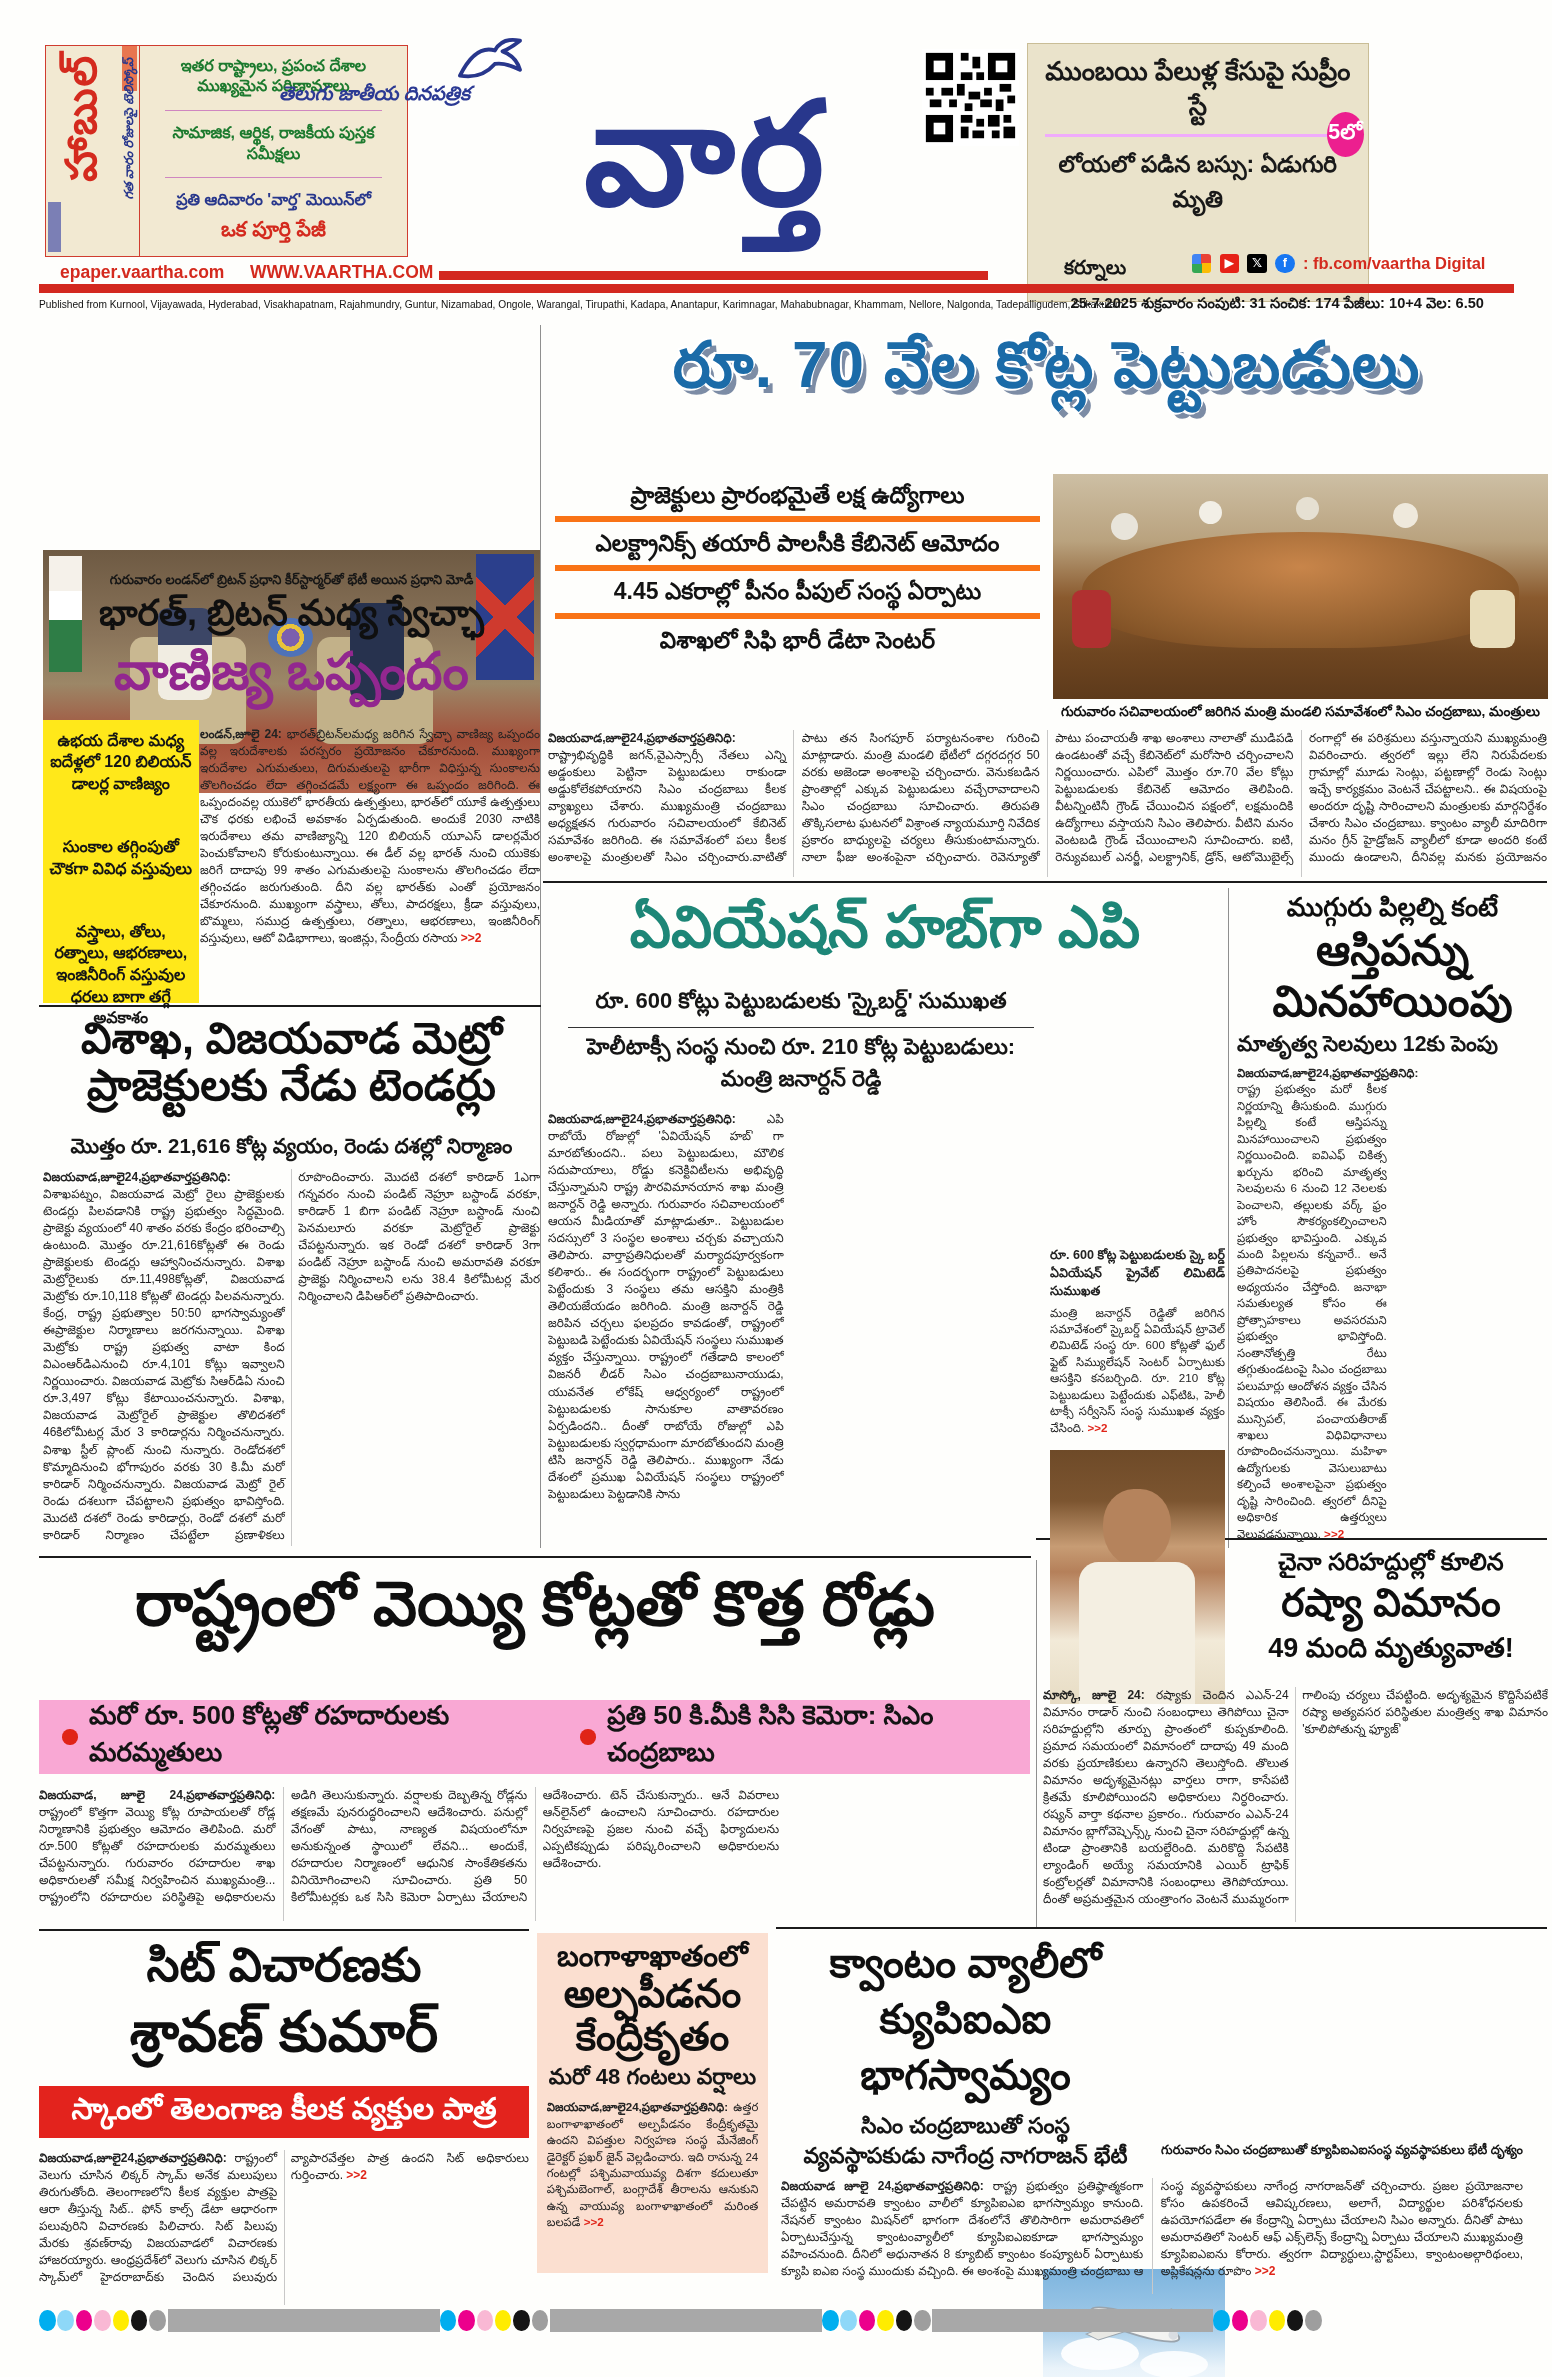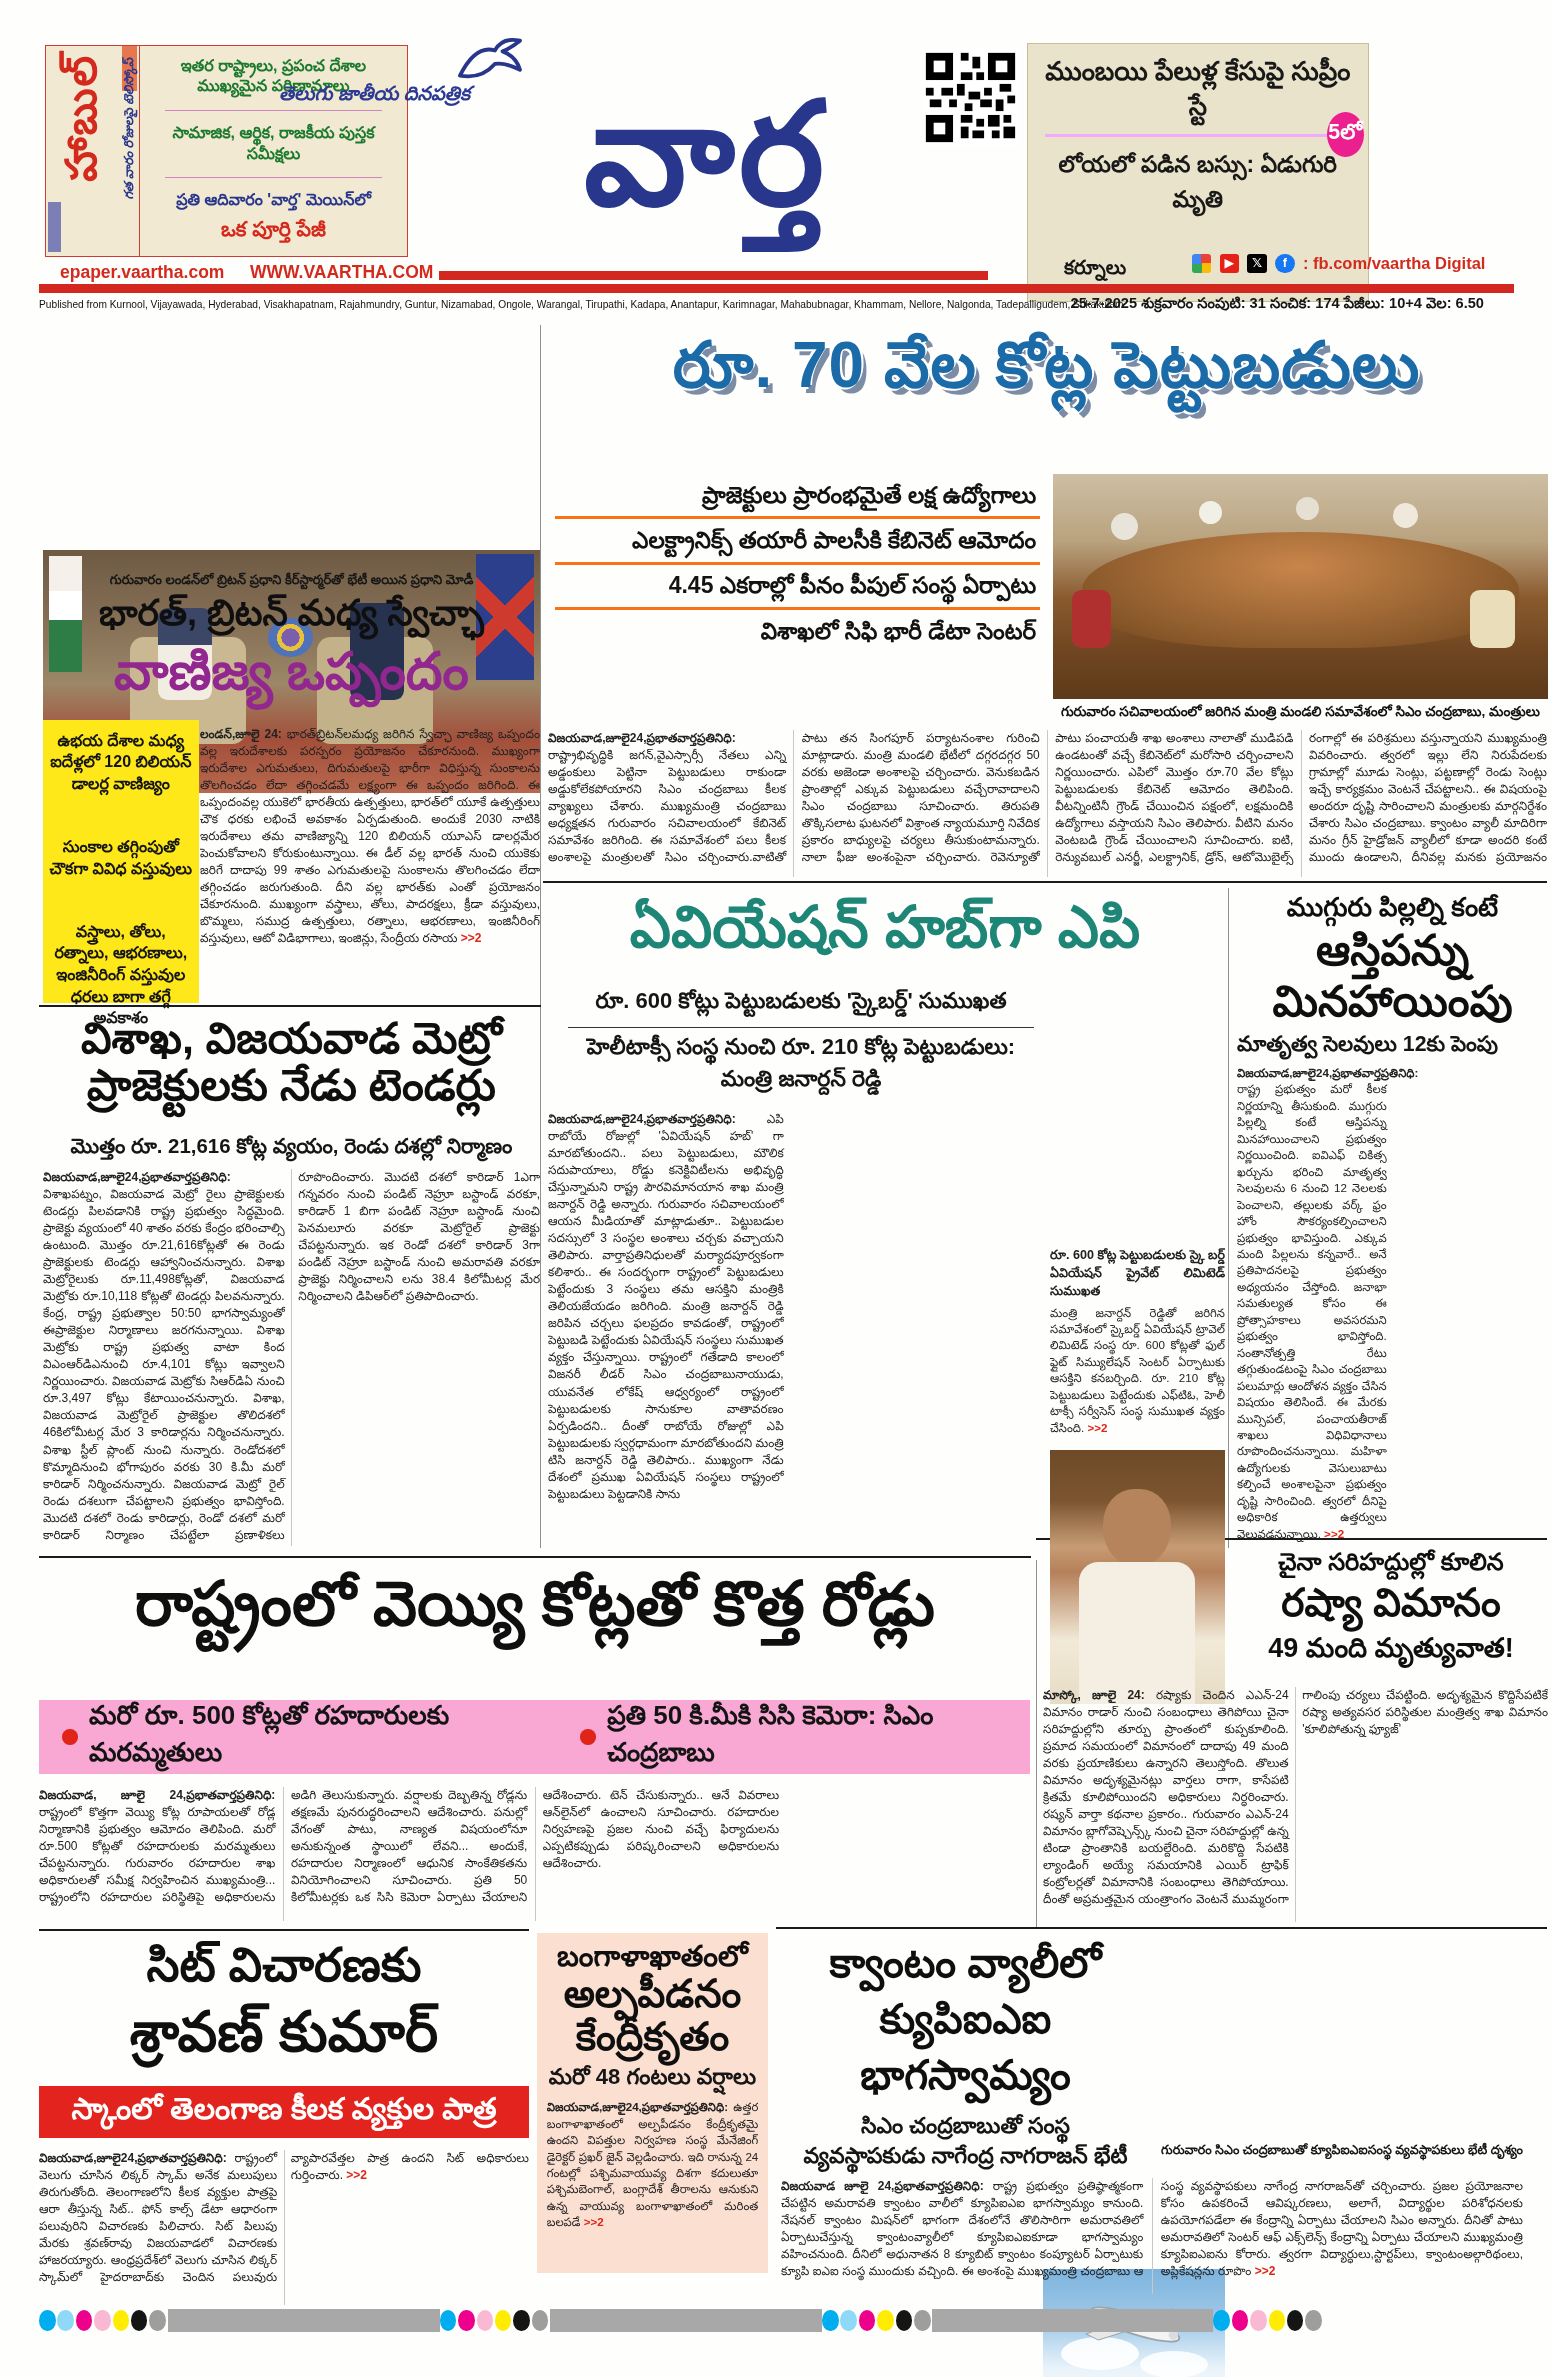--- a/index.html
+++ b/index.html
@@ -37,21 +37,21 @@
   .tr-div{position:relative;height:3.9px;background:#f0abfc;margin:9.7px 5.8px 9.7px 9.7px;}
   .badge{position:absolute;right:-9.7px;top:-21.3px;width:37px;height:45px;border-radius:50%;
       background:#ec1f8f;color:#fff;font-weight:800;font-size:21.3px;display:flex;align-items:center;justify-content:center;}
   .url{color:#d42a1e;font-weight:800;font-size:17.5px;}
   .icon{display:inline-block;width:19.4px;height:19.4px;border-radius:2.9px;margin-right:3.9px;vertical-align:middle;
         text-align:center;line-height:19.4px;font-size:12.6px;font-weight:800;color:#fff;}
   
   .lead-hl{font-size:64px;font-weight:800;color:#1b6ba8;letter-spacing:1px;
       text-shadow:-1.9px -1.9px 0 #fff,1.9px -1.9px 0 #fff,-1.9px 1.9px 0 #fff,4.9px 5.8px 0 rgba(16,45,92,.55);}
   .subhead-item{font-weight:800;font-size:23px;color:#131313;padding:6.8px 3.9px;line-height:1.25;}
-  .subhead-item + .subhead-item{border-top:3px solid #f97316;}
+  .subhead-item + .subhead-item{border-top:6px solid #f97316;}
   .teal{color:#1d8677;}
   .purple{color:#92278f;}
   .ybox{background:#ffe81a;text-align:center;padding:9.7px 5.8px;display:flex;flex-direction:column;justify-content:space-evenly;gap:15px;}
   .ybox .pt{font-weight:800;font-size:16px;line-height:1.35;color:#151515;}
   .ybox .sep{height:1px;background:#8a6d00;margin:5.8px 23px;}
   .yband{background:#f9a8d4;display:flex;align-items:center;gap:37px;padding:0 23px;}
   .yband .item{font-weight:800;font-size:26px;color:#141414;display:flex;align-items:center;gap:11.6px;}
   .dotred{width:15.5px;height:15.5px;border-radius:50%;background:#e02418;flex:0 0 auto;}
   .redband{background:#e3231d;color:#fff;font-weight:800;display:flex;align-items:center;justify-content:center;}
   .peach{background:#fbdfd0;}
@@ -158,21 +158,21 @@
 <div class="vline" style="left:1036px;top:1560px;height:367px;"></div>
 <div class="hline" style="left:543px;top:881px;width:1004px;"></div>
 <div class="hline" style="left:39px;top:1005px;width:502px;"></div>
 <div class="hline" style="left:39px;top:1556px;width:992px;"></div>
 <div class="hline" style="left:1036px;top:1538px;width:511px;"></div>
 <div class="hline" style="left:39px;top:1929px;width:490px;"></div>
 <div class="hline" style="left:776px;top:1927px;width:771px;"></div>
 
 <div class="abs center lead-hl" style="left:543px;top:328px;width:1007px;">రూ. 70 వేల కోట్ల పెట్టుబడులు</div>
 
-<div class="abs center" style="left:555px;top:474px;width:485px;text-align:right;">
+<div class="abs center" style="left:555px;top:474px;width:485px;">
   <div class="subhead-item">ప్రాజెక్టులు ప్రారంభమైతే లక్ష ఉద్యోగాలు</div>
   <div class="subhead-item">ఎలక్ట్రానిక్స్ తయారీ పాలసీకి కేబినెట్ ఆమోదం</div>
   <div class="subhead-item">4.45 ఎకరాల్లో పీనం పీపుల్ సంస్థ ఏర్పాటు</div>
   <div class="subhead-item">విశాఖలో సిఫి భారీ డేటా సెంటర్</div>
 </div>
 
 <div class="abs photo" style="left:1053px;top:474px;width:495px;height:225px;
      background:linear-gradient(180deg,#cdbfa4 0%,#b9a27e 30%,#8a5a2e 55%,#6e4520 80%,#5d3a1b 100%);">
   <div class="abs" style="left:29px;top:58px;width:437px;height:116px;border-radius:50% 50% 40% 40%;background:radial-gradient(ellipse at 50% 30%,#c8854a,#8b5a2b 70%,#70421c);"></div>
   <div class="abs" style="left:58px;top:39px;width:27px;height:27px;border-radius:50%;background:#e8e4da;"></div>

